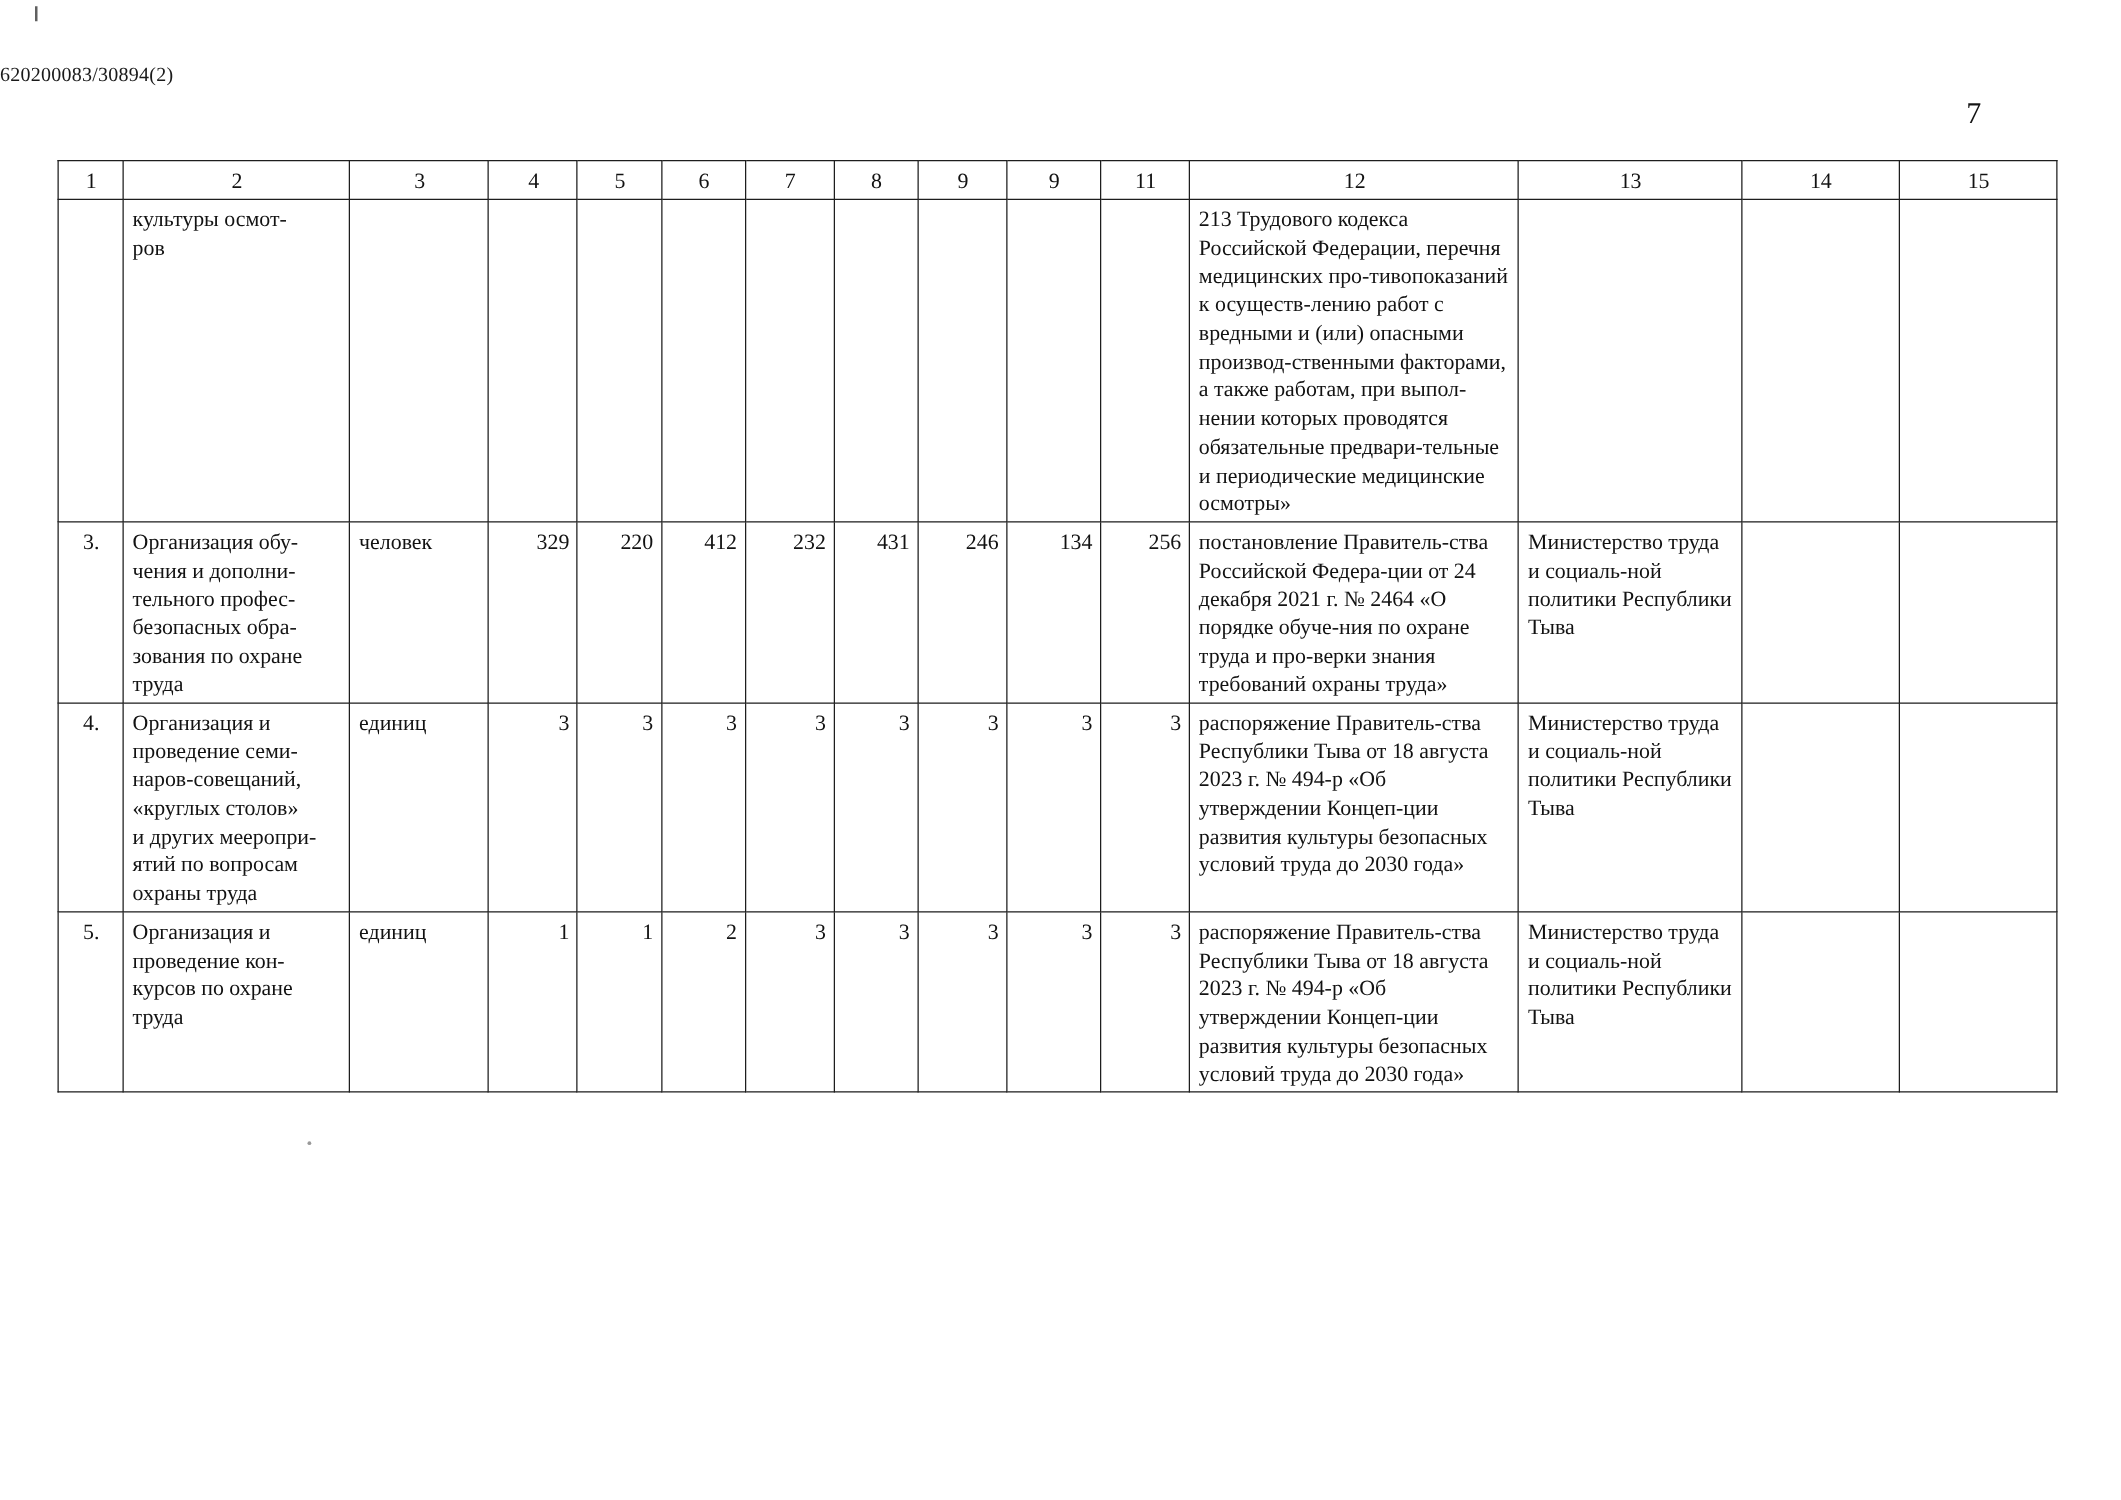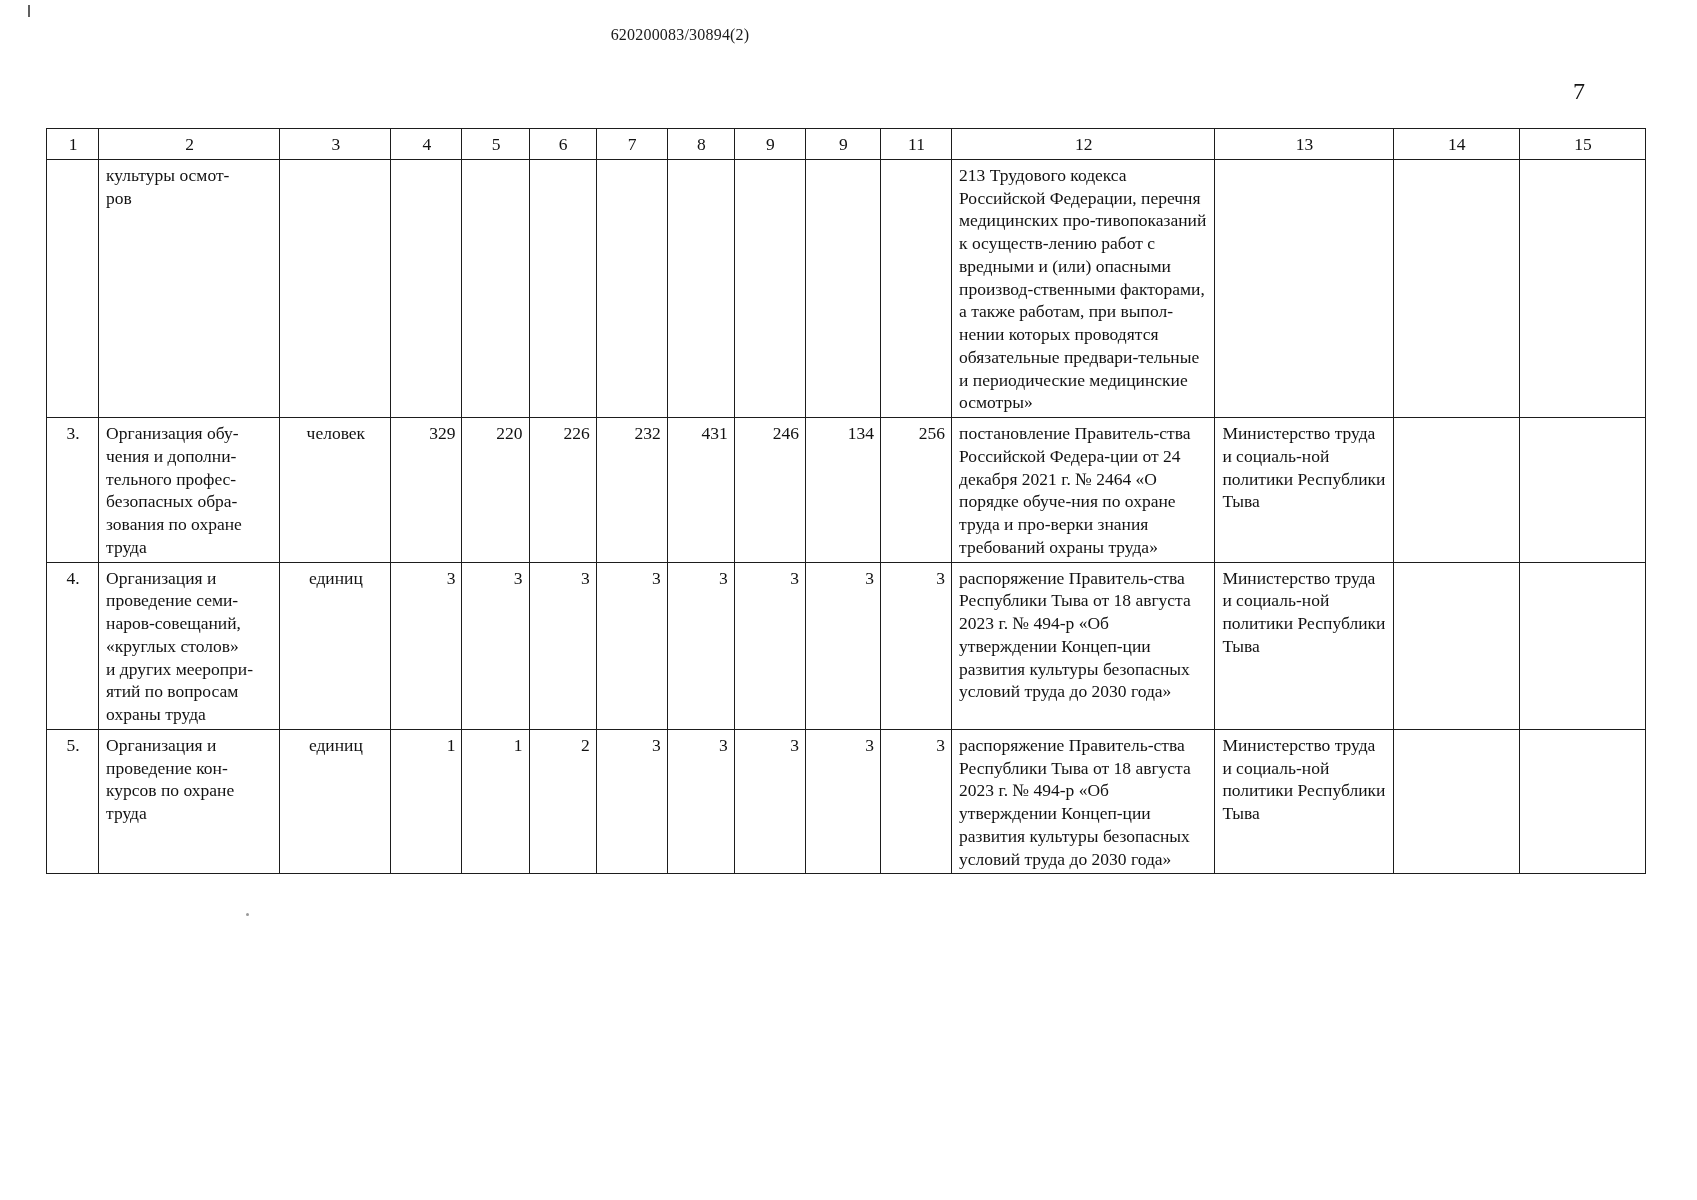--- a/index.html
+++ b/index.html
@@ -18,24 +18,23 @@
 
   .page {
     position: relative;
     width: 1697px;
     height: 1200px;
     box-sizing: border-box;
   }
 
   .doc-code {
     position: absolute;
-    top: 26px;
+    top: 52px;
     left: 0;
     width: 1360px;
-    text-align: center;
     font-size: 16px;
     letter-spacing: 0.2px;
     color: #1a1a1a;
   }
 
   .page-number {
     position: absolute;
     top: 78px;
     right: 112px;
     font-size: 24px;
@@ -92,21 +91,21 @@
     padding-right: 0;
   }
 
   .cell-text {
     display: block;
     white-space: pre-line;
     hyphens: manual;
   }
 
   .unit {
-    text-align: center;
+    text-align: left;
   }
 
   .tiny-dot {
     position: absolute;
     left: 246px;
     top: 913px;
     width: 3px;
     height: 3px;
     border-radius: 50%;
     background: #555;
@@ -210,21 +209,21 @@
               <span class="cell-text">Организация обу-
 чения и дополни-
 тельного профес-
 безопасных обра-
 зования по охране
 труда</span>
             </td>
         <td class="unit">человек</td>
         <td class="center">329</td>
         <td class="center">220</td>
-        <td class="center">226</td>
+        <td class="center">412</td>
         <td class="center">232</td>
         <td class="center">431</td>
         <td class="center">246</td>
         <td class="center">134</td>
         <td class="center">256</td>
         <td>
               <span class="cell-text">постановление Правитель-ства Российской Федера-ции от 24 декабря 2021 г. № 2464 «О порядке обуче-ния по охране труда и про-верки знания требований охраны труда»</span>
             </td>
         <td>
               <span class="cell-text">Министерство труда и социаль-ной политики Республики Тыва</span>

